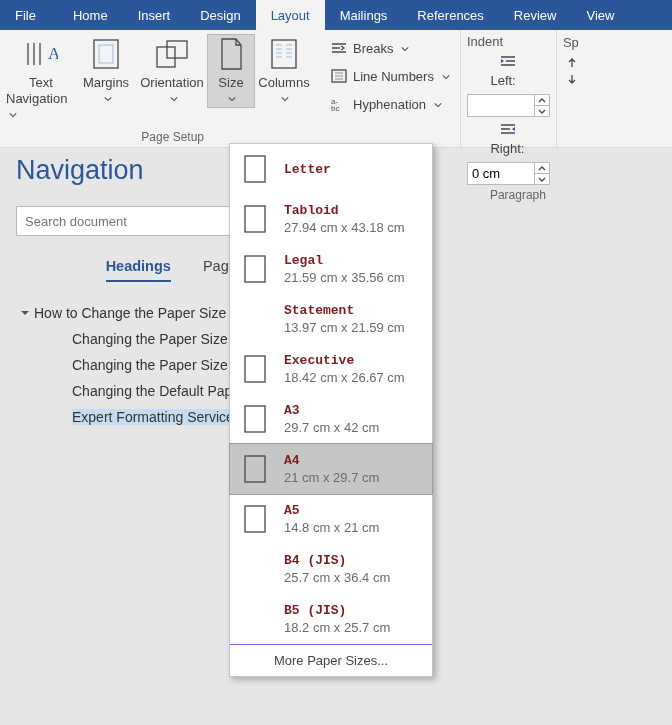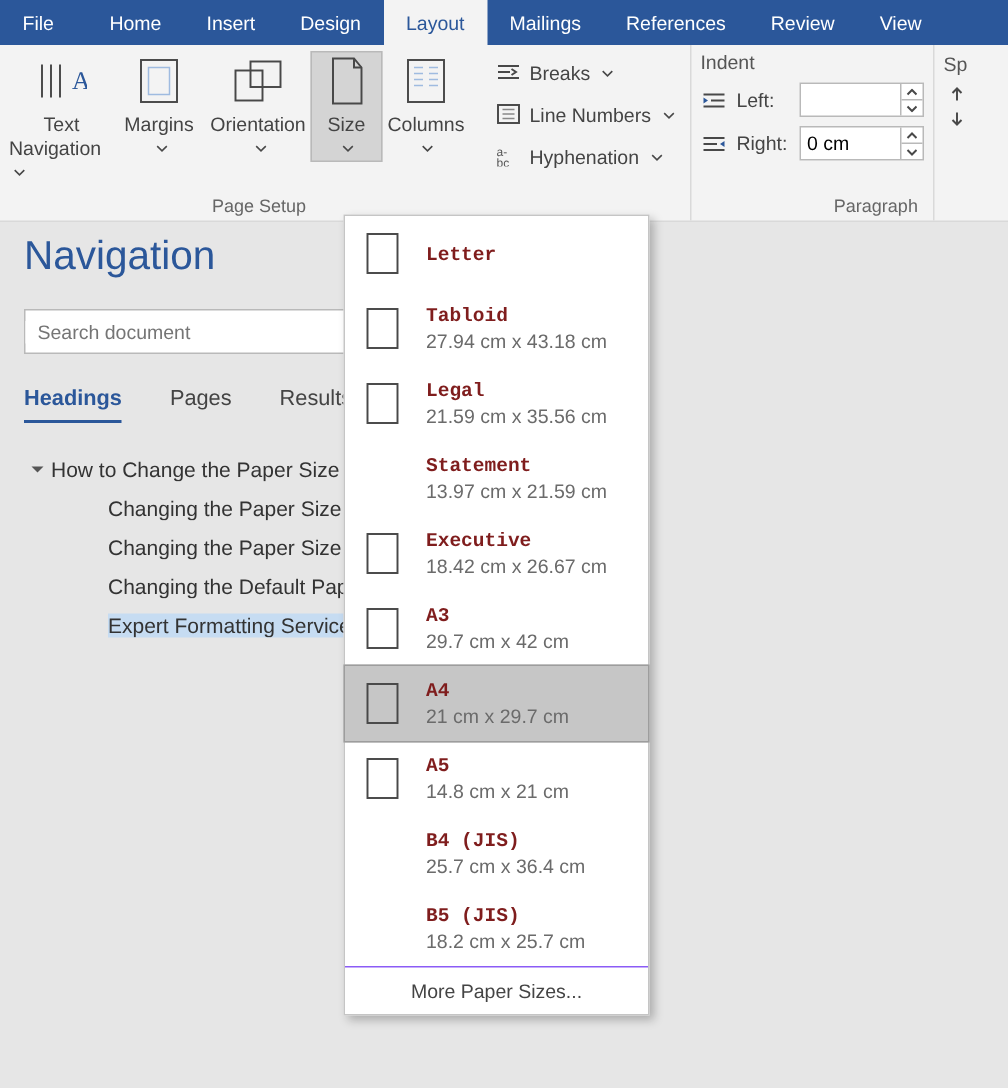--- a/index.html
+++ b/index.html
@@ -17,34 +17,34 @@
   .bigbtn{display:flex;flex-direction:column;align-items:center;width:70px;cursor:pointer;padding-top:2px;color:#444;}
   .bigbtn.pressed{background:#d4d4d4;border:1px solid #b9b9b9;margin:-1px;}
   .bigbtn-icon{width:34px;height:34px;display:flex;align-items:center;justify-content:center;margin-bottom:4px;}
   .bigbtn-labels{display:flex;flex-direction:column;align-items:center;line-height:16px;}
   .caret{display:inline-block;margin-left:3px;}
   .caret svg{width:8px;height:8px;}
   .stack{display:flex;flex-direction:column;gap:6px;padding-top:2px;}
   .smallbtn{display:flex;align-items:center;cursor:pointer;color:#444;gap:5px;height:22px;padding:0 4px;}
   .smallbtn .ico{width:18px;display:flex;justify-content:center;}
   .indent-group{padding-top:4px;}
-  .indent-row{display:flex;align-items:center;gap:6px;margin-top:6px;}
+  .indent-row{display:flex;align-items:center;gap:6px;margin-top:6px;flex-direction:column;}
   .indent-row .ico{width:18px;display:flex;justify-content:center;}
   .spin{display:flex;align-items:center;border:1px solid #b9b9b9;height:21px;background:#fff;}
   .spin input{border:none;width:58px;height:19px;font:inherit;padding:0 4px;outline:none;background:transparent;}
   .spin .spin-btns{display:flex;flex-direction:column;border-left:1px solid #b9b9b9;}
   .spin .spin-btns div{width:14px;height:10px;display:flex;align-items:center;justify-content:center;cursor:pointer;}
   .spin .spin-btns div+div{border-top:1px solid #b9b9b9;}
   
   .nav-pane{position:absolute;left:0;top:141px;width:430px;padding:14px 16px 0 16px;box-sizing:border-box;color:#444;}
   .nav-title{color:#2b579a;font-size:27px;font-weight:300;margin-bottom:20px;}
   .search-box{display:flex;align-items:center;background:#fff;border:1px solid #b9b9b9;height:28px;margin-bottom:22px;}
   .search-box input{flex:1;border:none;font:inherit;padding:0 8px;outline:none;color:#666;}
   .search-box .sico{width:28px;display:flex;align-items:center;justify-content:center;cursor:pointer;border-left:0;}
-  .nav-tabs{display:flex;gap:32px;font-size:14.5px;color:#444;margin-bottom:18px;}
+  .nav-tabs{display:flex;gap:32px;font-size:14.5px;color:#444;margin-bottom:18px;justify-content:center;}
   .nav-tab{cursor:pointer;padding-bottom:6px;}
   .nav-tab.active{color:#2b579a;font-weight:600;border-bottom:2px solid #2b579a;}
   .tree{font-size:14px;color:#333;}
   .tree-row{display:flex;align-items:center;height:26px;cursor:pointer;}
   .tree-row .tw{width:18px;display:flex;justify-content:center;}
   .tree-row.child{padding-left:56px;}
   .tree-row.selected span.txt{background:#c6dcf2;}
   
   .paper-dd{position:absolute;left:229px;top:143px;width:202px;background:#fff;border:1px solid #c5c5c5;box-shadow:3px 3px 6px rgba(0,0,0,.25);}
   .pitem{display:flex;align-items:center;padding:7px 12px 7px 10px;cursor:pointer;gap:14px;}

